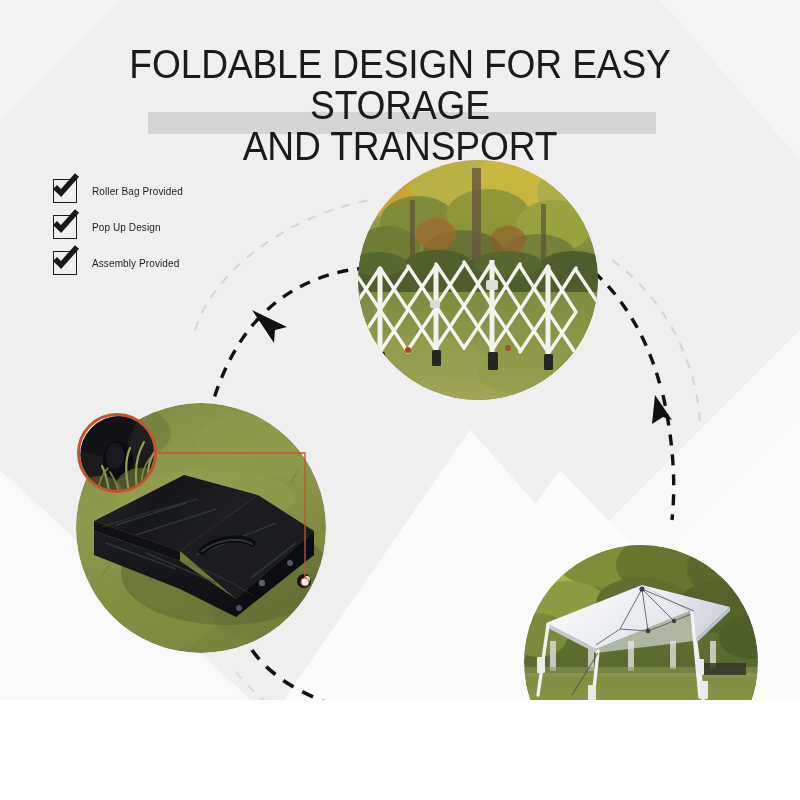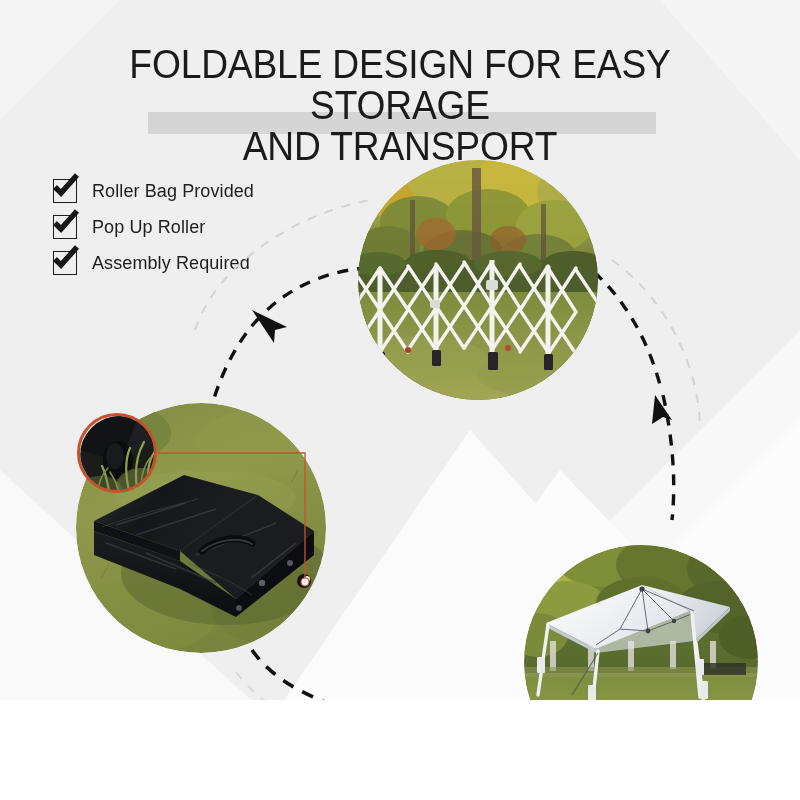--- a/index.html
+++ b/index.html
@@ -64,21 +64,21 @@
     position: relative;
     width: 22px;
     height: 22px;
     flex: 0 0 22px;
     border: 1.6px solid #1d1d1d;
     background: transparent;
     margin-right: 15px;
   }
   .checkbox svg { position: absolute; left: -3px; top: -8px; overflow: visible; }
   .feature-label {
-    font-size: 18px;
+    font-size: 10px;
     color: #1d1d1d;
     font-family: "Liberation Sans", "DejaVu Sans", sans-serif;
     letter-spacing: 0.1px;
     white-space: nowrap;
   }
 
   
   .connectors { position: absolute; left: 0; top: 0; pointer-events: none; }
 
   
@@ -139,30 +139,30 @@
       </span>
       <span class="feature-label">Roller Bag Provided</span>
     </div>
 
     <div class="feature-row">
       <span class="checkbox">
         <svg width="30" height="30" viewBox="0 0 30 30">
           <path d="M4 15 L10 21 L26 3" stroke="#171717" stroke-width="5.5" fill="none" stroke-linecap="butt" stroke-linejoin="miter"></path>
         </svg>
       </span>
-      <span class="feature-label">Pop Up Roller</span>
+      <span class="feature-label">Pop Up Design</span>
     </div>
 
     <div class="feature-row">
       <span class="checkbox">
         <svg width="30" height="30" viewBox="0 0 30 30">
           <path d="M4 15 L10 21 L26 3" stroke="#171717" stroke-width="5.5" fill="none" stroke-linecap="butt" stroke-linejoin="miter"></path>
         </svg>
       </span>
-      <span class="feature-label">Assembly Required</span>
+      <span class="feature-label">Assembly Provided</span>
     </div>
 
   </div>
 
   <svg class="connectors" width="800" height="800" viewBox="0 0 800 800">
 
     <path d="M195,330 C215,268 290,215 370,200" stroke="#d2d4d2" stroke-width="2" fill="none" stroke-dasharray="9 9"></path>
     <path d="M612,260 C668,300 700,370 700,430" stroke="#d2d4d2" stroke-width="2" fill="none" stroke-dasharray="9 9"></path>
     <path d="M236,672 C300,756 470,780 600,730" stroke="#d8dad8" stroke-width="2" fill="none" stroke-dasharray="9 9"></path>
 

